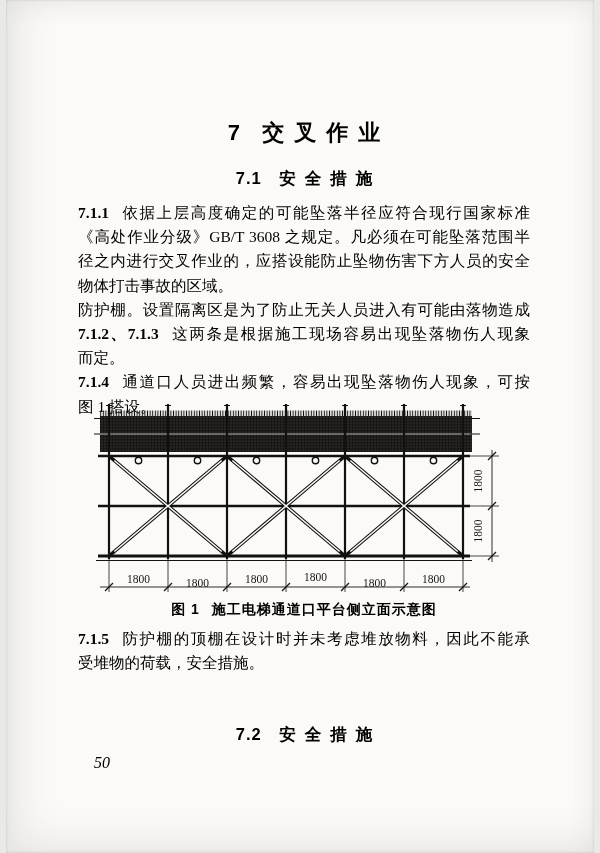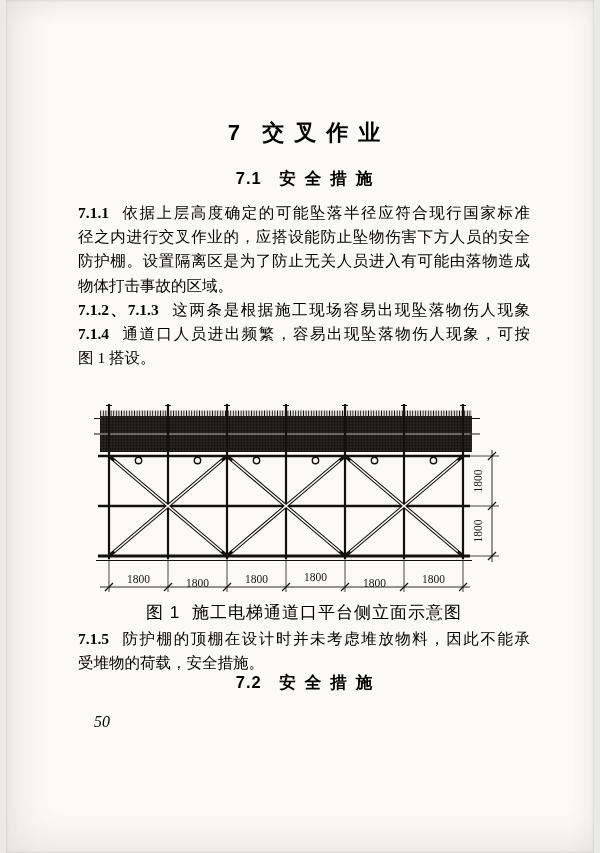--- a/index.html
+++ b/index.html
@@ -18,66 +18,68 @@
   .abs{position:absolute;left:72px;width:452px;}
   .center{text-align:center;}
   
   .chapter{top:118px;font-family:"Liberation Sans","DejaVu Sans",sans-serif;
            font-weight:bold;font-size:22px;}
   .chapter .num{margin-right:16px;letter-spacing:0;}
   .chapter .ttl{letter-spacing:10px;margin-right:-10px;}
   .sechead{font-family:"Liberation Sans","DejaVu Sans",sans-serif;
            font-weight:bold;font-size:16.5px;}
   .sec71{top:168px;}
-  .sec72{top:672px;}
+  .sec72{top:724px;}
   .sechead .num{margin-right:13px;letter-spacing:1px;}
   .sechead .ttl{letter-spacing:9px;margin-right:-9px;}
   
   .bodyline{font-size:15.5px;line-height:24.2px;height:24.2px;
             text-align:justify;text-align-last:justify;white-space:nowrap;}
   .bodyline.last{text-align-last:left;}
   .plabel{font-weight:bold;font-family:"Liberation Serif","DejaVu Serif",serif;
           margin-right:12px;}
   .block711{top:201px;}
   .block715{top:627px;}
   .block721{top:723px;}
   
   .figwrap{position:absolute;left:88px;top:404px;width:412px;height:194px;}
   .dimtext{font-family:"Liberation Serif","DejaVu Serif",serif;font-size:11.5px;fill:#161616;}
   .caption{top:601px;font-family:"Liberation Sans","DejaVu Sans",sans-serif;
-           font-weight:normal;font-size:17px;letter-spacing:1px;}
+           font-weight:bold;font-size:14px;letter-spacing:1px;}
   .caption .cap-label{margin-right:12px;}
-  .pageno{position:absolute;left:88px;top:713px;font-style:italic;font-size:16px;}
+  .pageno{position:absolute;left:88px;top:754px;font-style:italic;font-size:16px;}
 </style>
 </head>
 <body>
 
 <div class="page">
 
   <h1 class="abs center chapter" style="margin:0;">
     <span class="num">7</span>
     <span class="ttl">交叉作业</span>
   </h1>
 
   <h2 class="abs center sechead sec71" style="margin:0;">
     <span class="num">7.1</span>
     <span class="ttl">安全措施</span>
   </h2>
 
   <div class="abs block711">
     <div class="bodyline">
       <span class="plabel">7.1.1</span><span>依据上层高度确定的可能坠落半径应符合现行国家标准</span>
     </div>
+    <div class="bodyline">《高处作业分级》GB/T 3608 之规定。凡必须在可能坠落范围半</div>
     <div class="bodyline">径之内进行交叉作业的，应搭设能防止坠物伤害下方人员的安全</div>
+    <div class="bodyline last">物体打击事故的区域。</div>
     <div class="bodyline">防护棚。设置隔离区是为了防止无关人员进入有可能由落物造成</div>
-    <div class="bodyline last">物体打击事故的区域。</div>
 
     <div class="bodyline">
       <span class="plabel">7.1.2、7.1.3</span><span>这两条是根据施工现场容易出现坠落物伤人现象</span>
     </div>
+    <div class="bodyline last">而定。</div>
 
     <div class="bodyline">
       <span class="plabel">7.1.4</span><span>通道口人员进出频繁，容易出现坠落物伤人现象，可按</span>
     </div>
     <div class="bodyline last">图 1 搭设。</div>
   </div>
 
   <svg class="figwrap" viewBox="-8 0 412 194" xmlns="http://www.w3.org/2000/svg">
     <defs>
       <pattern id="mesh" width="3" height="3" patternUnits="userSpaceOnUse">

